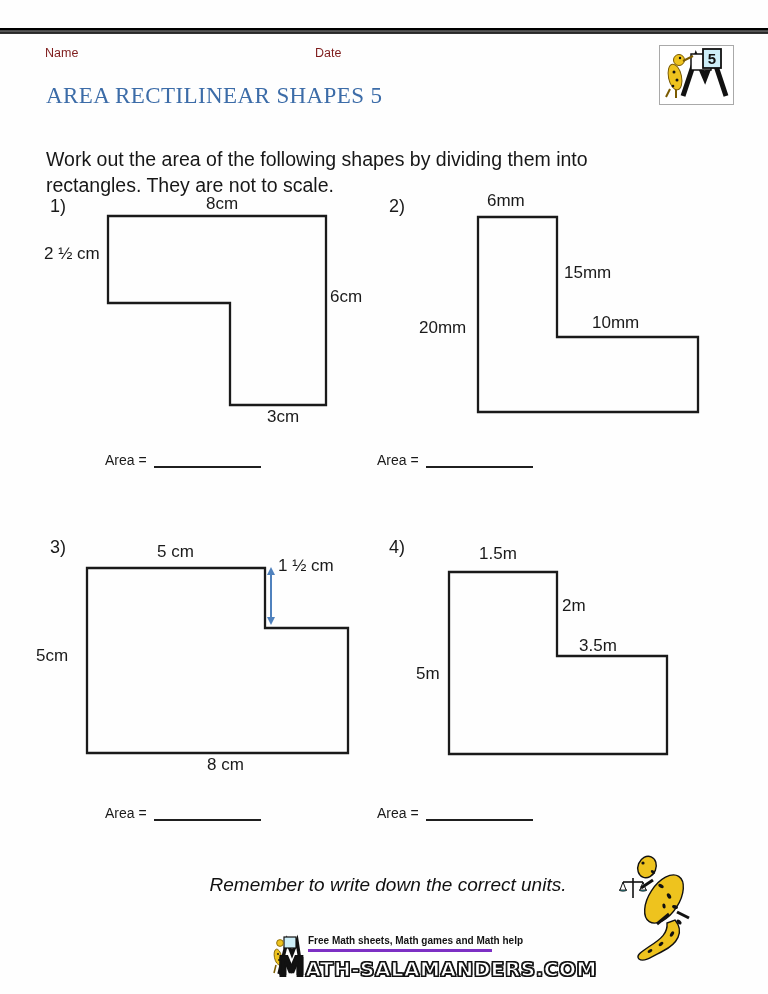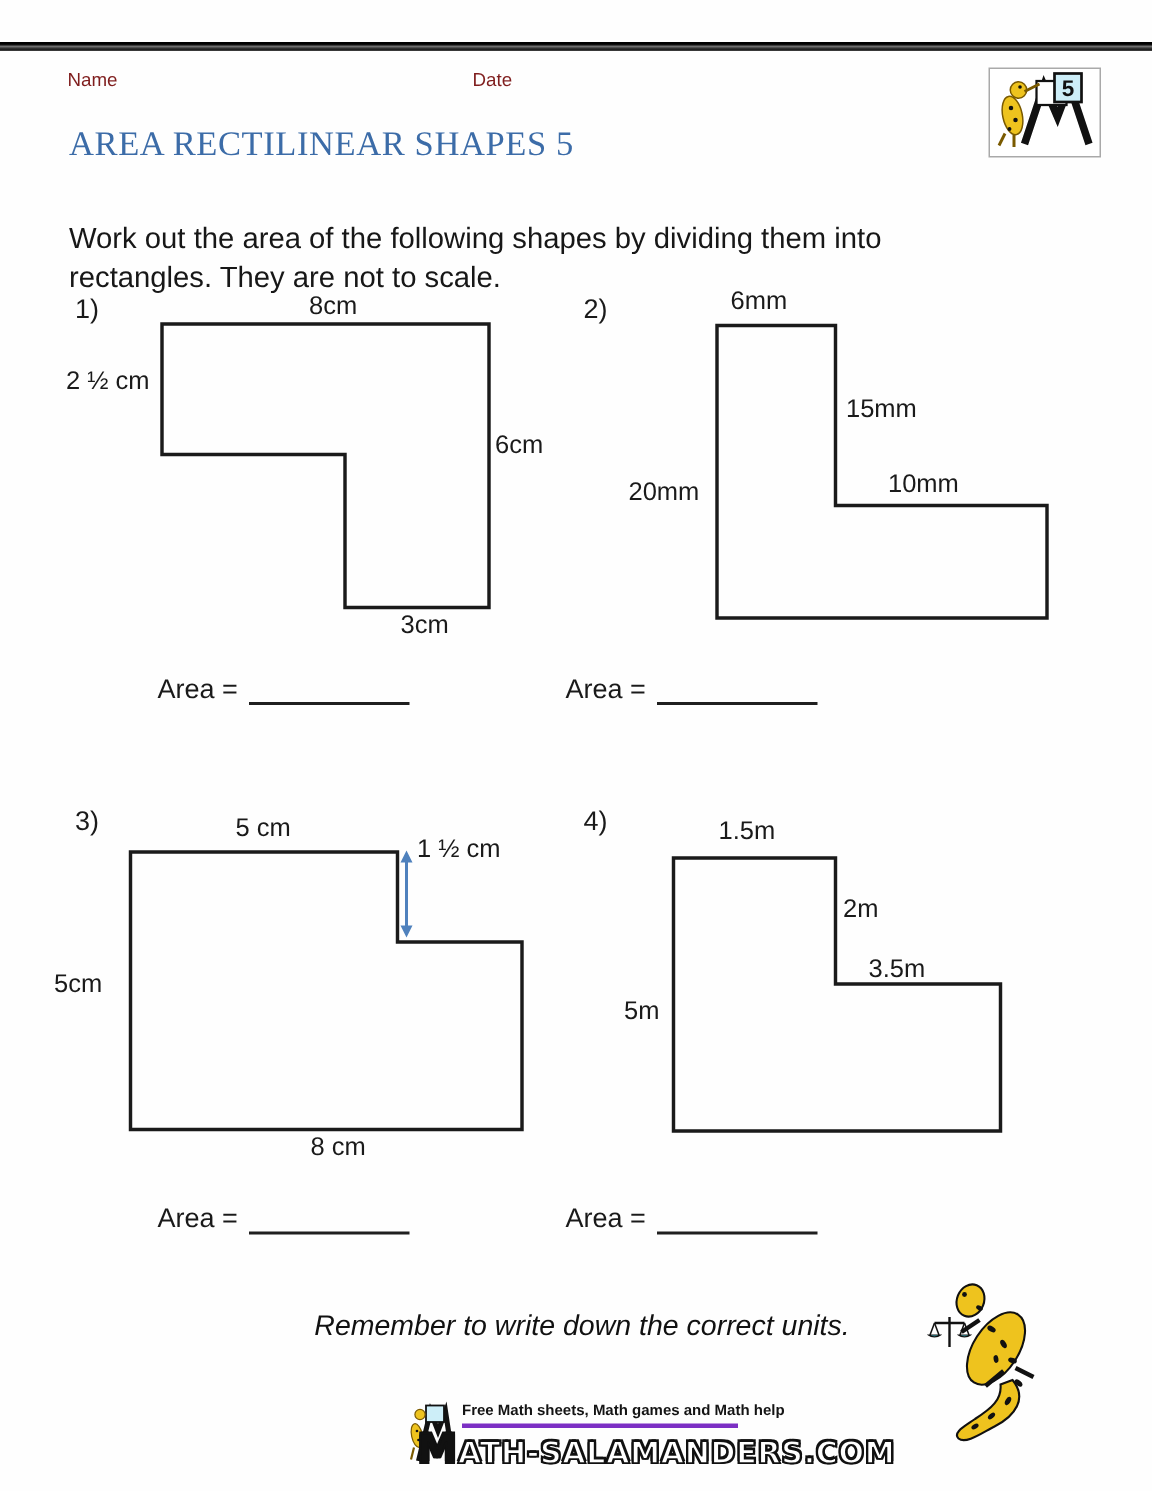--- a/index.html
+++ b/index.html
@@ -14,21 +14,21 @@
   }
   .field-label{font-size:12.5px;color:#7f1d1d;}
   #page-title{
     font-family:"Liberation Serif", serif;
     font-size:23px;color:#3c6ca8;letter-spacing:.4px;
   }
   .instr{font-size:19.5px;color:#171717;}
   .pnum{font-size:18px;}
   .dim{font-size:17px;white-space:nowrap;}
   .shape-svg polygon{fill:none;stroke:#1a1a1a;stroke-width:2.3;stroke-linejoin:miter;}
-  .area-row{display:flex;align-items:flex-end;font-size:18px;}
+  .area-row{display:flex;align-items:flex-end;font-size:14px;}
   .area-row .blank{
     display:inline-block;width:107px;height:17px;margin-left:7px;
     border-bottom:2px solid #1f1f1f;
   }
   #reminder{
     font-size:19px;font-style:italic;width:480px;text-align:center;color:#111;
   }
   #logo-box{
     left:659px;top:45px;width:73px;height:58px;background:#fff;
     border:1px solid #a9a9a9;

